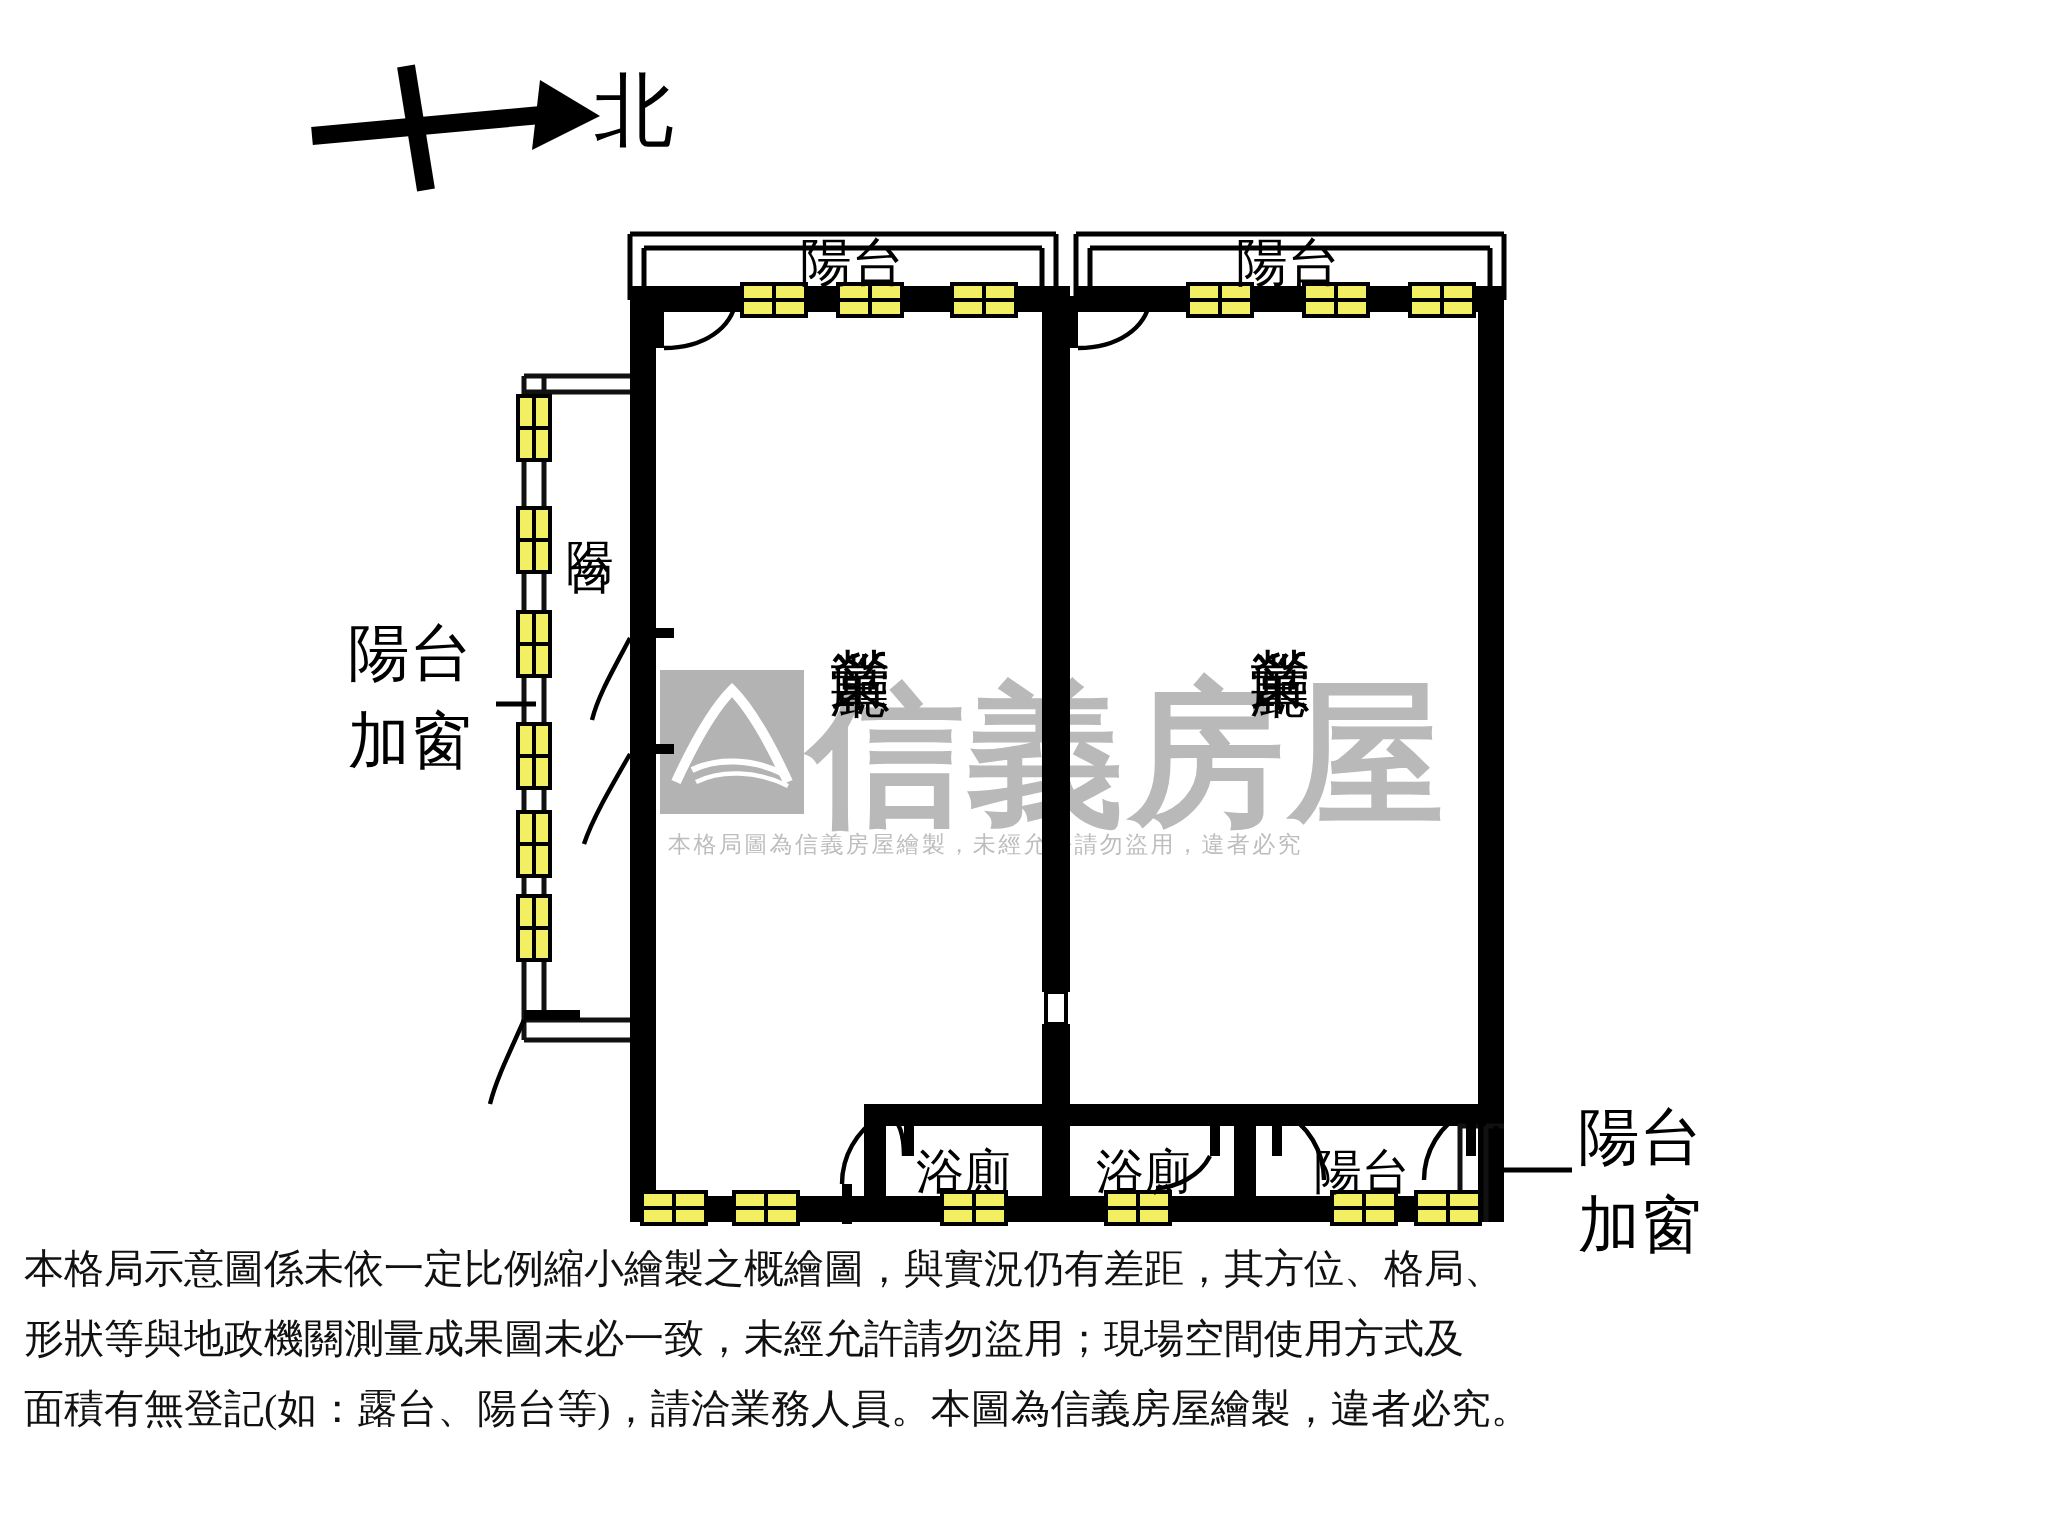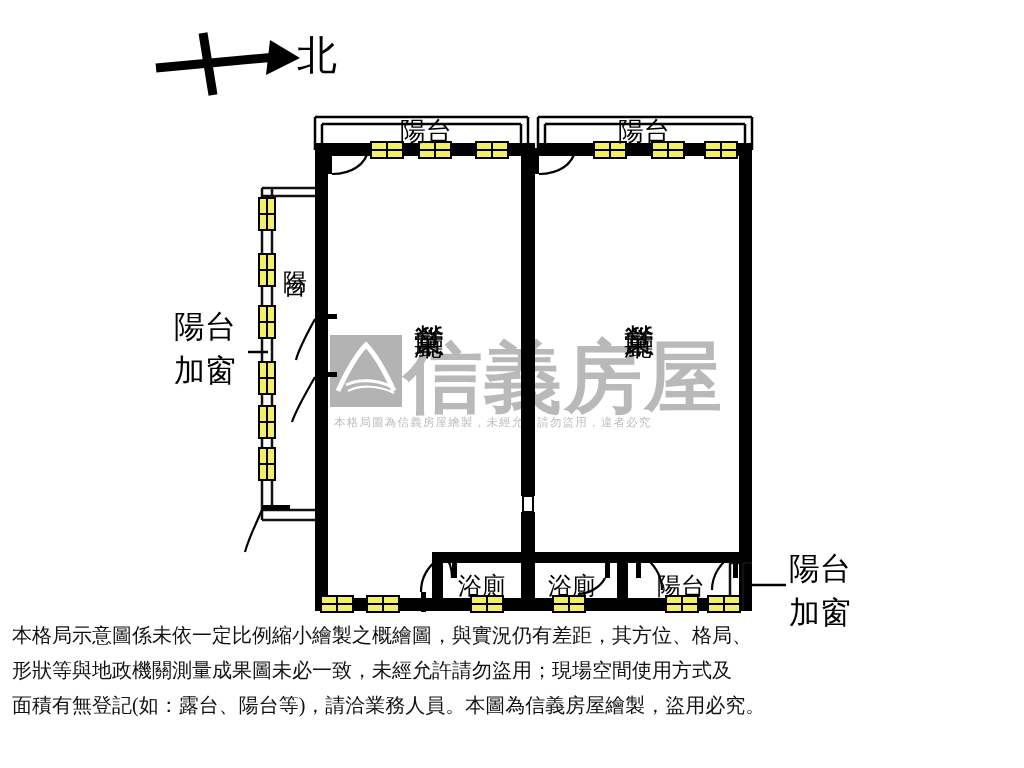--- a/index.html
+++ b/index.html
@@ -240,14 +240,14 @@
   <div class="h-label" style="left:174px;top:306px;font-size:31px;">陽台</div>
   <div class="h-label" style="left:174px;top:350px;font-size:31px;">加窗</div>
 
   <div class="h-label" style="left:789px;top:548px;font-size:31px;">陽台</div>
   <div class="h-label" style="left:789px;top:592px;font-size:31px;">加窗</div>
 </div>
 
 <div id="disclaimer">
   <div>本格局示意圖係未依一定比例縮小繪製之概繪圖，與實況仍有差距，其方位、格局、</div>
   <div>形狀等與地政機關測量成果圖未必一致，未經允許請勿盜用；現場空間使用方式及</div>
-  <div>面積有無登記(如：露台、陽台等)，請洽業務人員。本圖為信義房屋繪製，盜用必究。</div>
+  <div>面積有無登記(如：露台、陽台等)，請洽業務人員。本圖為信義房屋繪製，違者必究。</div>
 </div>
 
 </body></html>

